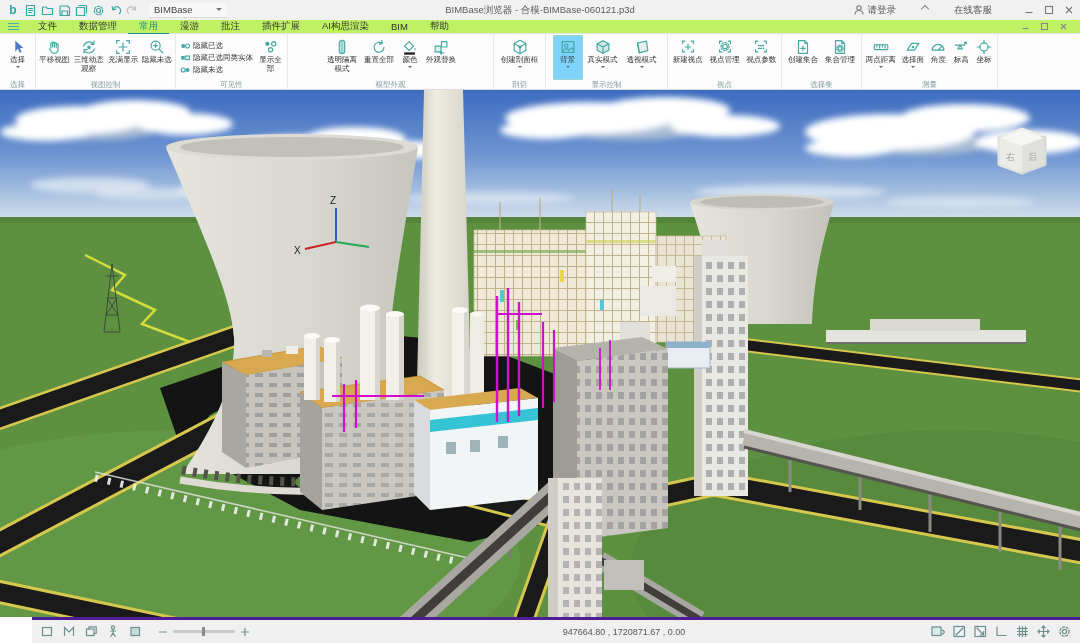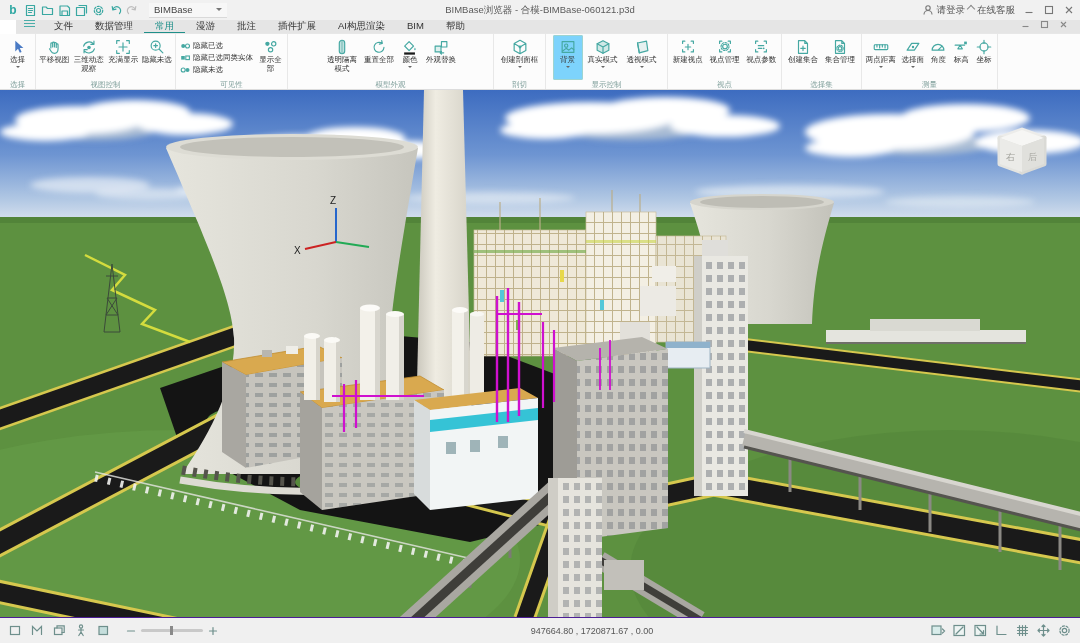--- a/index.html
+++ b/index.html
@@ -8,28 +8,28 @@
 
   
   .titlebar { height:20px; background:#f1f1f1; display:flex; align-items:center; padding:0 6px; position:relative; font-size:9.5px; color:#555; }
   .qat { display:flex; align-items:center; gap:3px; }
   .qat .qicon { width:14px; height:14px; display:flex; align-items:center; justify-content:center; }
   .qat svg { stroke:#3aa8a2; fill:none; stroke-width:1.2; stroke-linecap:round; stroke-linejoin:round; }
   .logo-b { color:#2fa8a3; font-weight:bold; font-size:12px; line-height:12px; }
   .app-combo { margin-left:10px; width:78px; height:15px; display:flex; align-items:center; justify-content:space-between; padding:0 5px; border-bottom:1px solid #d9d9d9; background:#f7f7f7; color:#444; }
   .caret-down { width:0; height:0; border:3px solid transparent; border-top-color:#777; margin-top:3px; }
   .tb-title { position:absolute; left:50%; transform:translateX(-50%); color:#5a5a5a; white-space:nowrap; }
-  .tb-right { margin-left:auto; display:flex; gap:3px; color:#555; }
+  .tb-right { margin-left:auto; display:flex; gap:26px; color:#555; }
   .tb-right svg { stroke:#777; fill:none; stroke-width:1.1; }
   .login-wrap { display:flex; align-items:center; gap:3px; }
   .chev-up { width:6px; height:6px; border-left:1px solid #888; border-top:1px solid #888; transform:rotate(45deg); margin-top:2px; }
   .winbtns { display:flex; align-items:center; gap:10px; margin-left:6px; }
 
   
-  .menubar { height:14px; background:#e5e5e5; border-bottom:1px solid #e7e7e7; display:flex; padding:0 8px; font-size:9.5px; color:#333;margin-left:16px; }
+  .menubar { height:14px; background:#bef264; border-bottom:1px solid #e7e7e7; display:flex; align-items:center; padding:0 8px; font-size:9.5px; color:#333; }
   .hamburger { width:11px; display:flex; flex-direction:column; gap:2px; margin-right:8px; }
   .hamburger i { display:block; height:1px; background:#4aada8; }
   .menu-tab { padding:0 11px; cursor:default; white-space:nowrap; }
   .menu-tab.active { color:#1f8f89; border-bottom:1px solid #1f8f89; }
   .mb-right { margin-left:auto; display:flex; gap:10px; padding-right:4px; }
   .mb-right svg { stroke:#888; fill:none; stroke-width:1.1; }
 
   
   .ribbon { height:56px; background:#fcfcfc; border-bottom:1px solid #dcdcdc; display:flex; overflow:hidden; }
   .rgroup { border-right:1px solid #e8e8e8; display:flex; flex-direction:column; padding:1px 2px 0; flex:0 0 auto; }
@@ -46,21 +46,21 @@
   .vitem svg { stroke:#45a8a2; fill:none; stroke-width:1.1; }
   .sliderblk { width:78px; display:flex; flex-direction:column; justify-content:center; gap:3px; font-size:7.5px; color:#333; padding:0 2px; }
   .sliderrow { display:flex; align-items:center; gap:4px; }
   .slidertrack { width:52px; height:9px; background:#5fb9b4; border:1px solid #49a49f; }
   .nowrap { white-space:nowrap; }
 
   
   .viewport { height:527px; position:relative; background:#5d9140; }
 
   
-  .statusbar { height:26px; background:#f0f0f0; border-top:1px solid #4c1d95; display:flex; align-items:center; padding:0 8px; position:relative; }
+  .statusbar { height:26px; background:#f0f0f0; border-top:3px solid #4c1d95; display:flex; align-items:center; padding:0 8px; position:relative;margin-left:32px; }
   .sb-left { display:flex; align-items:center; gap:7px; }
   .sb-left svg, .sb-right svg { stroke:#6e8f8c; fill:none; stroke-width:1.2; stroke-linecap:round; }
   .sb-zoom { display:flex; align-items:center; gap:5px; margin-left:8px; }
   .zoomtrack { width:62px; height:3px; background:#c9c9c9; position:relative; border-radius:2px; }
   .zoomhandle { position:absolute; left:46%; top:-3px; width:3px; height:9px; background:#8a8a8a; }
   .sb-coords { position:absolute; left:592px; transform:translateX(-50%); font-size:9px; color:#555; white-space:nowrap; }
   .sb-right { margin-left:auto; display:flex; align-items:center; gap:6px; }
 </style>
 </head>
 <body>

